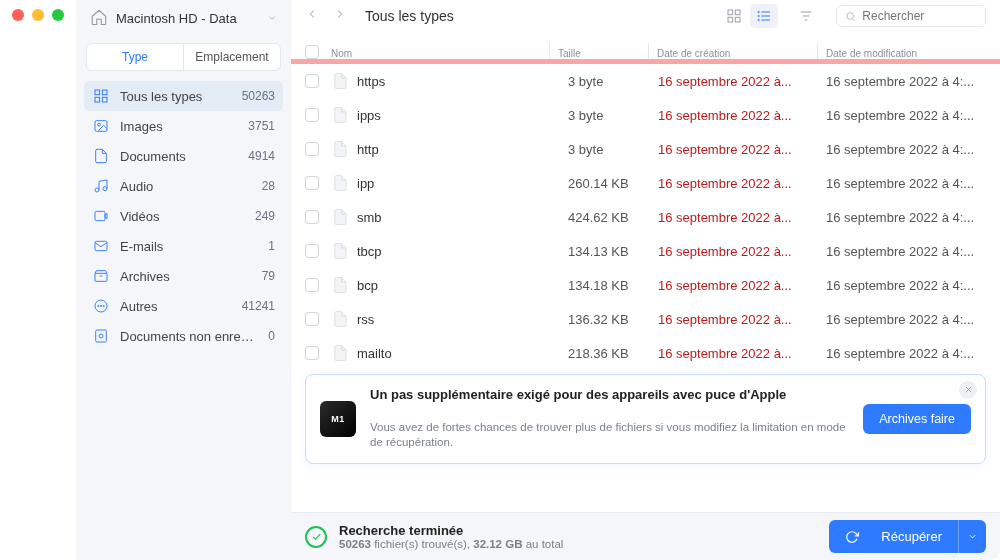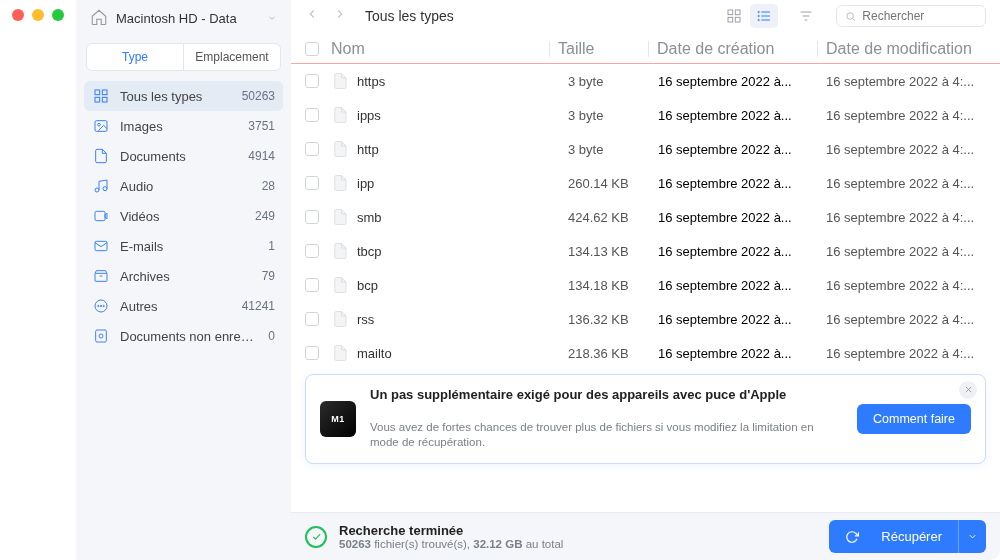--- a/index.html
+++ b/index.html
@@ -35,35 +35,35 @@
 .crumb { font-size: 14px; color: #333; flex: 1; padding-left: 4px; }
 .tb-icons { display: flex; align-items: center; gap: 2px; }
 .tb-ic { width: 28px; height: 24px; display: flex; align-items: center; justify-content: center; border-radius: 5px; }
 .tb-ic svg { width: 16px; height: 16px; stroke: #9aa0aa; fill: none; stroke-width: 1.5; }
 .tb-ic.sel { background: #eef2f8; }
 .tb-ic.sel svg { stroke: #2f7bff; }
 .search { display: flex; align-items: center; gap: 6px; border: 1px solid #e3e6eb; border-radius: 6px; padding: 3px 8px; margin-left: 10px; width: 150px; }
 .search svg { width: 13px; height: 13px; stroke: #b5b9c2; fill: none; stroke-width: 2; }
 .search input { border: none; outline: none; font-size: 12px; width: 100%; color: #555; }
 .header-row, .file-row { display: flex; align-items: center; padding: 0 14px; }
-.header-row { height: 30px; border-bottom: 1px solid #fca5a5; font-size: 16px; color: #8a8f98; }
+.header-row { height: 30px; border-bottom: 5px solid #fca5a5; font-size: 10px; color: #8a8f98; align-items: flex-end; }
 .col-sep { width: 1px; height: 16px; background: #e3e6eb; margin-right: 8px; }
 .c-chk { width: 26px; }
 .c-name { flex: 1; }
 .c-size { width: 90px; }
 .c-created { width: 160px; }
 .c-mod { width: 160px; }
 .filelist { flex: 1; overflow: hidden; position: relative; }
 .file-row { height: 34px; font-size: 13px; color: #333; }
 .chkbox { width: 14px; height: 14px; border: 1.5px solid #d0d4db; border-radius: 3px; }
 .fic { width: 26px; display: flex; }
 .fic svg { width: 18px; height: 22px; }
 .fname { flex: 1; overflow: hidden; text-overflow: ellipsis; white-space: nowrap; }
 .fsize { width: 90px; color: #555; }
-.fcreated { width: 168px; color: #000000; overflow: hidden; text-overflow: ellipsis; white-space: nowrap; }
+.fcreated { width: 168px; color: #b91c1c; overflow: hidden; text-overflow: ellipsis; white-space: nowrap; }
 .fmod { width: 160px; color: #555; overflow: hidden; text-overflow: ellipsis; white-space: nowrap; }
 .banner { position: absolute; left: 14px; right: 14px; bottom: 48px; background: #fff; border: 1px solid #c9dbff; border-radius: 8px; padding: 12px 14px; display: flex; align-items: center; gap: 14px; box-shadow: 0 2px 8px rgba(47,123,255,.08); }
 .m1chip { width: 36px; height: 36px; background: linear-gradient(135deg,#2b2b2b,#000); border-radius: 6px; display: flex; align-items: center; justify-content: center; color: #fff; font-size: 9px; font-weight: 600; letter-spacing: .5px; }
 .banner-txt { flex: 1; }
 .banner-title { font-size: 13px; font-weight: 600; color: #222; margin-bottom: 18px; }
 .banner-sub { font-size: 11.5px; color: #7a808a; line-height: 1.35; }
 .banner-btn { background: #2f7bff; color: #fff; border: none; border-radius: 6px; padding: 8px 16px; font-size: 12.5px; cursor: pointer; }
 .banner-close { position: absolute; top: 6px; right: 8px; width: 18px; height: 18px; border-radius: 50%; background: #eef0f3; display: flex; align-items: center; justify-content: center; cursor: pointer; }
 .banner-close svg { width: 9px; height: 9px; stroke: #888; stroke-width: 2; }
 .footer { height: 48px; background: #f4f6f9; display: flex; align-items: center; padding: 0 14px; gap: 12px; border-top: 1px solid #e8ebef; position: relative; }
@@ -423,21 +423,21 @@
             <div class="fsize">137.58 KB</div>
             <div class="fcreated">16 septembre 2022 à...</div>
             <div class="fmod">16 septembre 2022 à 4:...</div>
           </div>
           <div class="banner">
           <div class="m1chip">M1</div>
           <div class="banner-txt">
             <div class="banner-title">Un pas supplémentaire exigé pour des appareils avec puce d'Apple</div>
             <div class="banner-sub">Vous avez de fortes chances de trouver plus de fichiers si vous modifiez la limitation en mode de récupération.</div>
           </div>
-          <button class="banner-btn">Comment faire</button>
+          <button class="banner-btn">Archives faire</button>
           <div class="banner-close">
               <svg viewBox="0 0 24 24">
                 <line x1="5" y1="5" x2="19" y2="19"></line>
                 <line x1="19" y1="5" x2="5" y2="19"></line>
               </svg>
             </div>
         </div>
       </div>
 
       <div class="footer">

